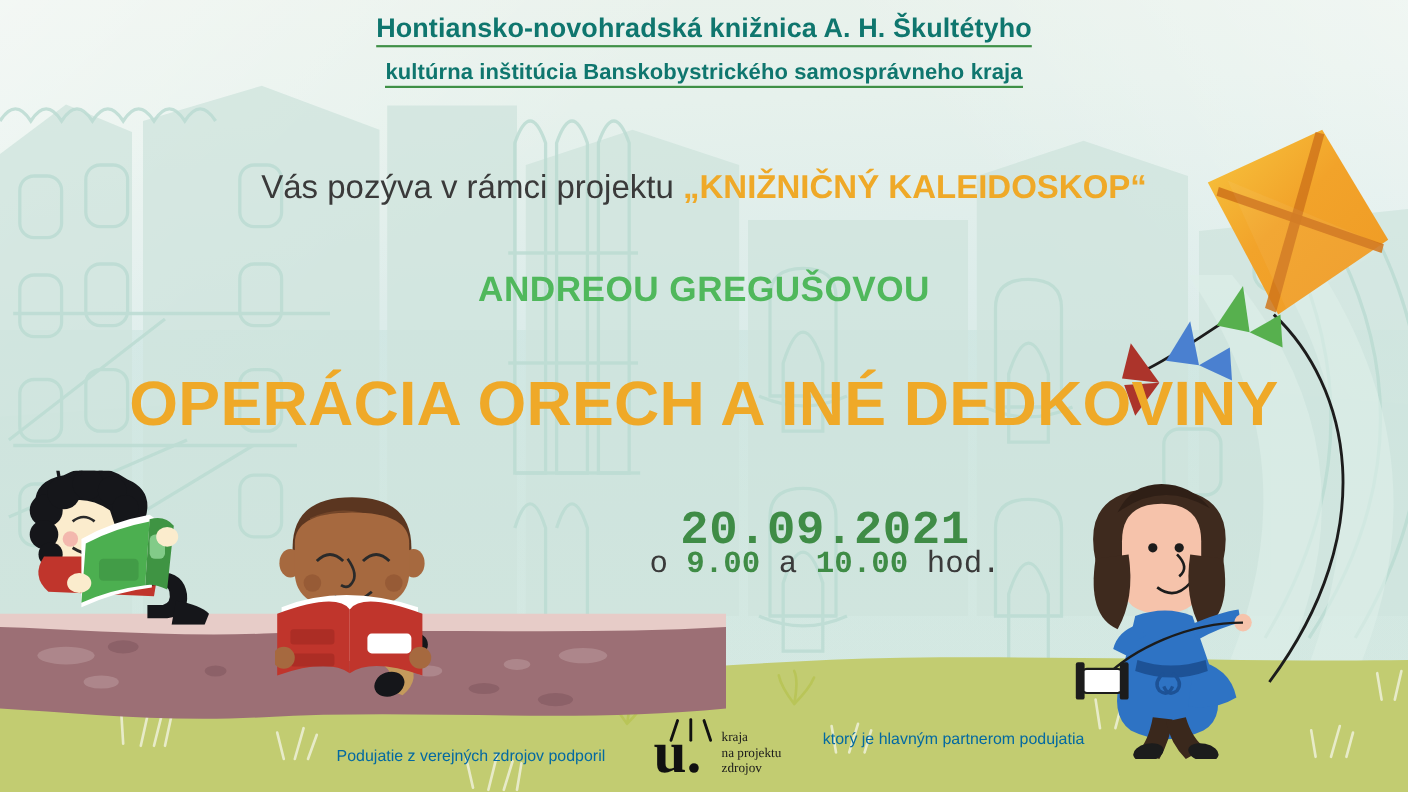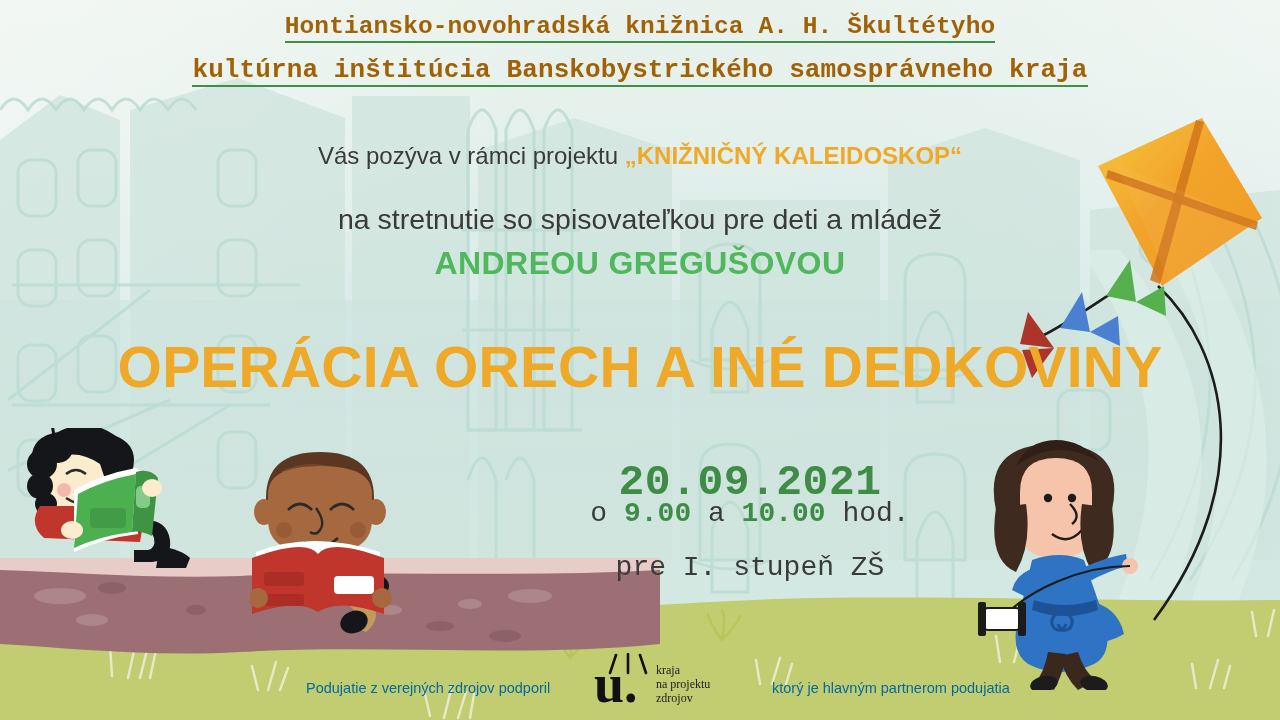--- a/index.html
+++ b/index.html
@@ -59,36 +59,35 @@
   }
 
   
   .ledge { position: absolute; left: 0; top: 548px; width: 660px; height: 120px; }
 
   
   .txt { position: absolute; width: 1280px; text-align: center; }
 
   .org-line {
     font-weight: bold;
-    color: #a16207;
+    color: #0f766e;
     letter-spacing: 0.1px;
-    font-family: Liberation Mono, monospace;
   }
   .org-line span.u {
     border-bottom: 2px solid #3f9046;
     padding-bottom: 1px;
     display: inline-block;
     line-height: 1.05;
   }
   #org1 { top: 13px; font-size: 24.5px; }
-  #org2 { top: 55px; font-size: 26px; }
+  #org2 { top: 55px; font-size: 20px; }
 
   #invite1 {
-    top: 142px;
-    font-size: 24px;
+    top: 154px;
+    font-size: 30px;
     color: #3a3a3a;
   }
   #invite1 .proj {
     color: #efa928;
     font-weight: bold;
   }
   #invite1 .quote { color: #efa928; font-weight: bold; }
 
   #invite2 {
     top: 203px;
@@ -140,21 +139,21 @@
   }
 
   
   .footer-txt {
     position: absolute;
     font-size: 14.5px;
     color: #0369a1;
     white-space: nowrap;
   }
   #foot-left  { left: 306px; top: 680px; }
-  #foot-right { left: 748px; top: 680px; margin-left: 24px; }
+  #foot-right { left: 748px; top: 664px; }
 
   .fpu-logo {
     position: absolute;
     left: 586px; top: 655px;
     width: 150px; height: 58px;
   }
   .fpu-u {
     position: absolute;
     left: 8px; top: 4px;
     font-family: "Liberation Serif", serif;
@@ -460,33 +459,31 @@
     <span class="u">Hontiansko-novohradská knižnica A. H. Škultétyho</span>
   </div>
   <div class="txt org-line" id="org2">
     <span class="u">kultúrna inštitúcia Banskobystrického samosprávneho kraja</span>
   </div>
 
   <div class="txt" id="invite1">
     <span>Vás pozýva v rámci projektu </span><span class="quote">„</span><span class="proj">KNIŽNIČNÝ KALEIDOSKOP</span><span class="quote">“</span>
   </div>
 
-  <div class="txt" id="invite2">na stretnutie so spisovateľkou  pre deti a mládež</div>
 
   <div class="txt" id="maintitle">OPERÁCIA ORECH A INÉ DEDKOVINY</div>
 
   <div class="txt" id="author">ANDREOU GREGUŠOVOU</div>
 
   <div class="datecol" id="date">20.09.2021</div>
 
   <div class="datecol" id="times">
     <span>o </span><b>9.00</b><span> a </span><b>10.00</b><span> hod.</span>
   </div>
 
-  <div class="datecol" id="grade">pre I. stupeň ZŠ</div>
 
   <div class="footer-txt" id="foot-left">Podujatie z verejných  zdrojov podporil</div>
 
   <div class="fpu-logo">
     <svg style="position:absolute;left:16px;top:-2px;width:60px;height:22px;" viewBox="0 0 60 22">
       <g stroke="#111111" stroke-width="2.6" stroke-linecap="round">
         <path d="M8 20 L14 2"></path>
         <path d="M26 20 L26 1"></path>
         <path d="M44 20 L38 2"></path>
       </g>

